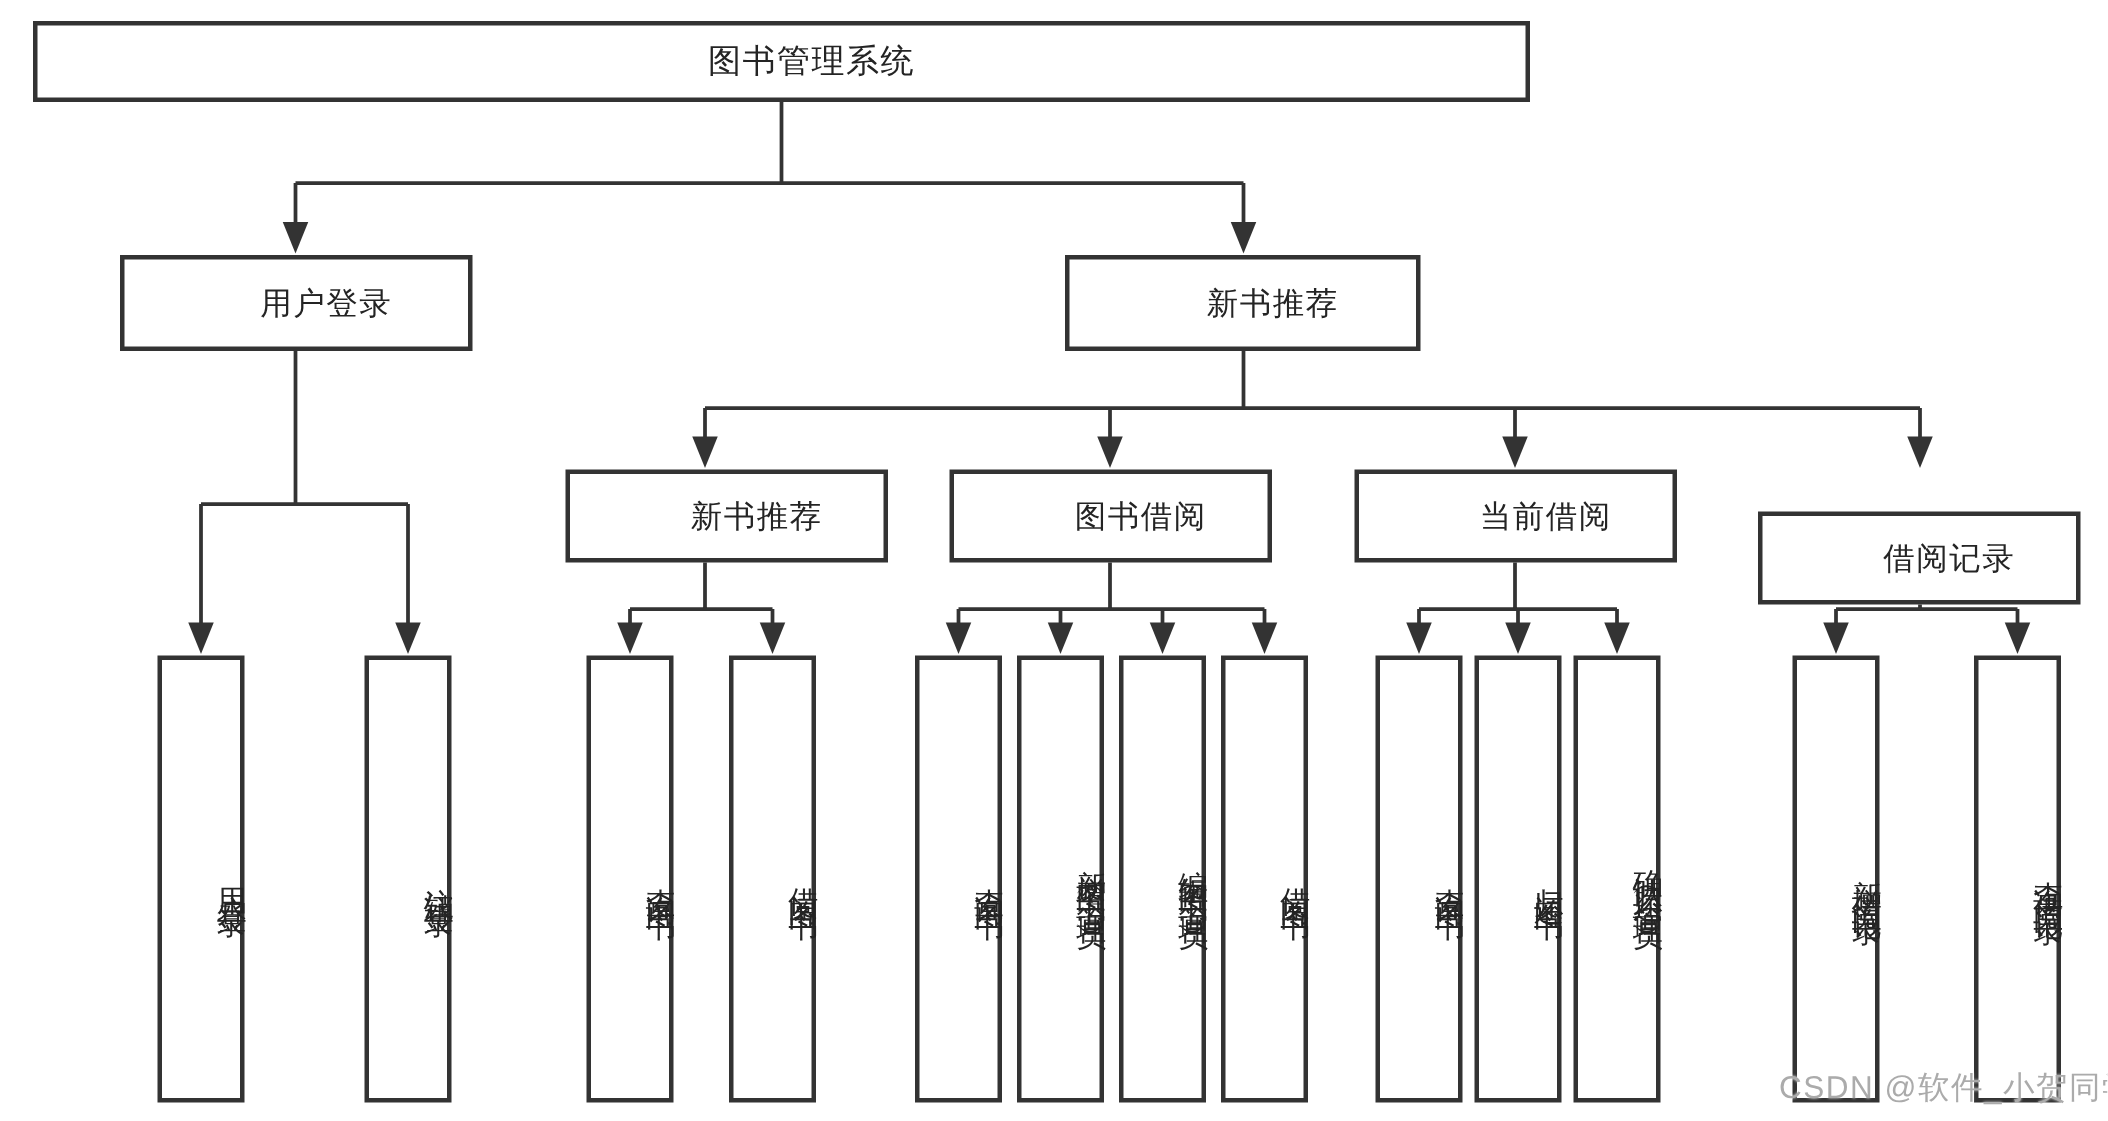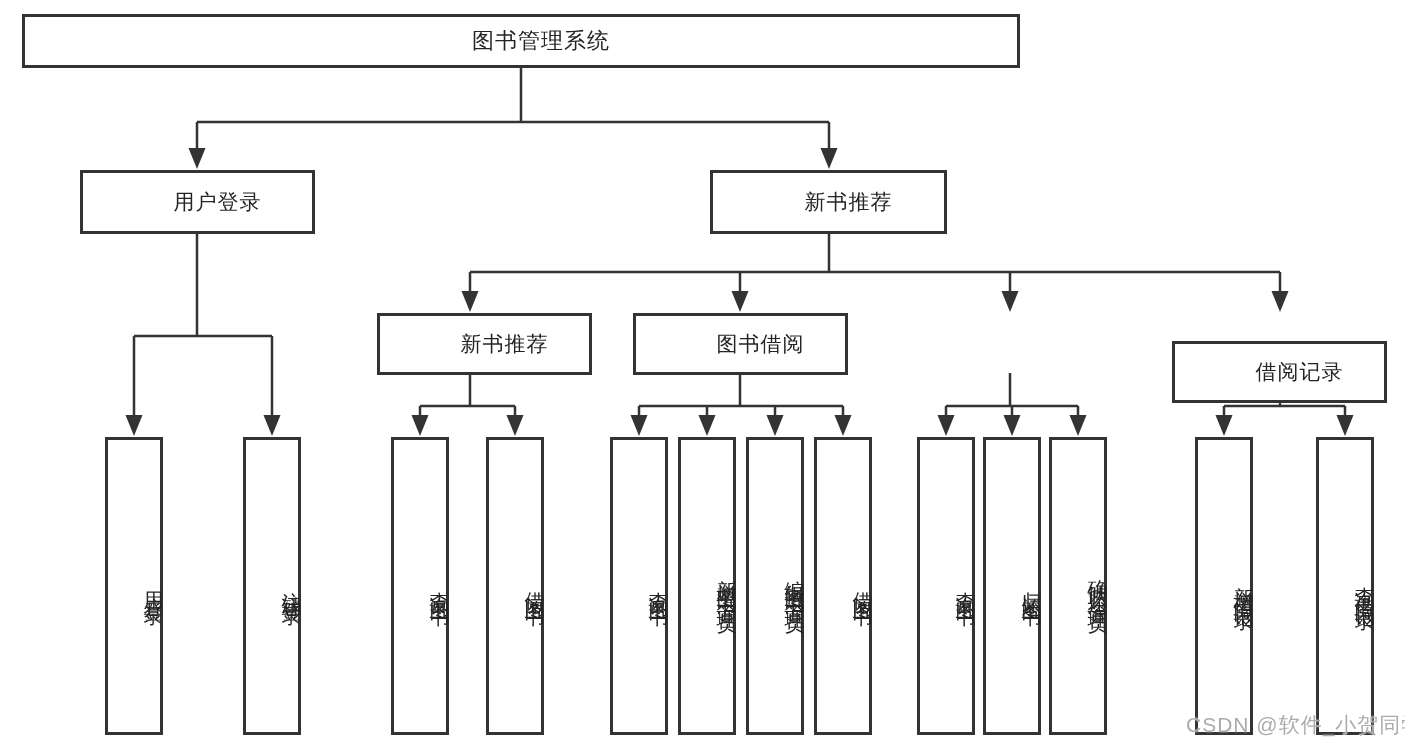--- a/index.html
+++ b/index.html
@@ -130,20 +130,23 @@
   <div id="n-book-mgmt" class="node h-node">
     <span>新书推荐</span>
   </div>
 
   <div id="n-new-book" class="node h-node">
     <span>新书推荐</span>
   </div>
   <div id="n-book-borrow" class="node h-node">
     <span>图书借阅</span>
   </div>
+  <div id="n-current" class="node h-node">
+    <span>当前借阅</span>
+  </div>
   <div id="n-records" class="node h-node">
     <span>借阅记录</span>
   </div>
 
   <div id="l-login" class="node leaf v-node">
     <span>用户登录</span>
   </div>
   <div id="l-logout" class="node leaf v-node">
     <span>注销登录</span>
   </div>

